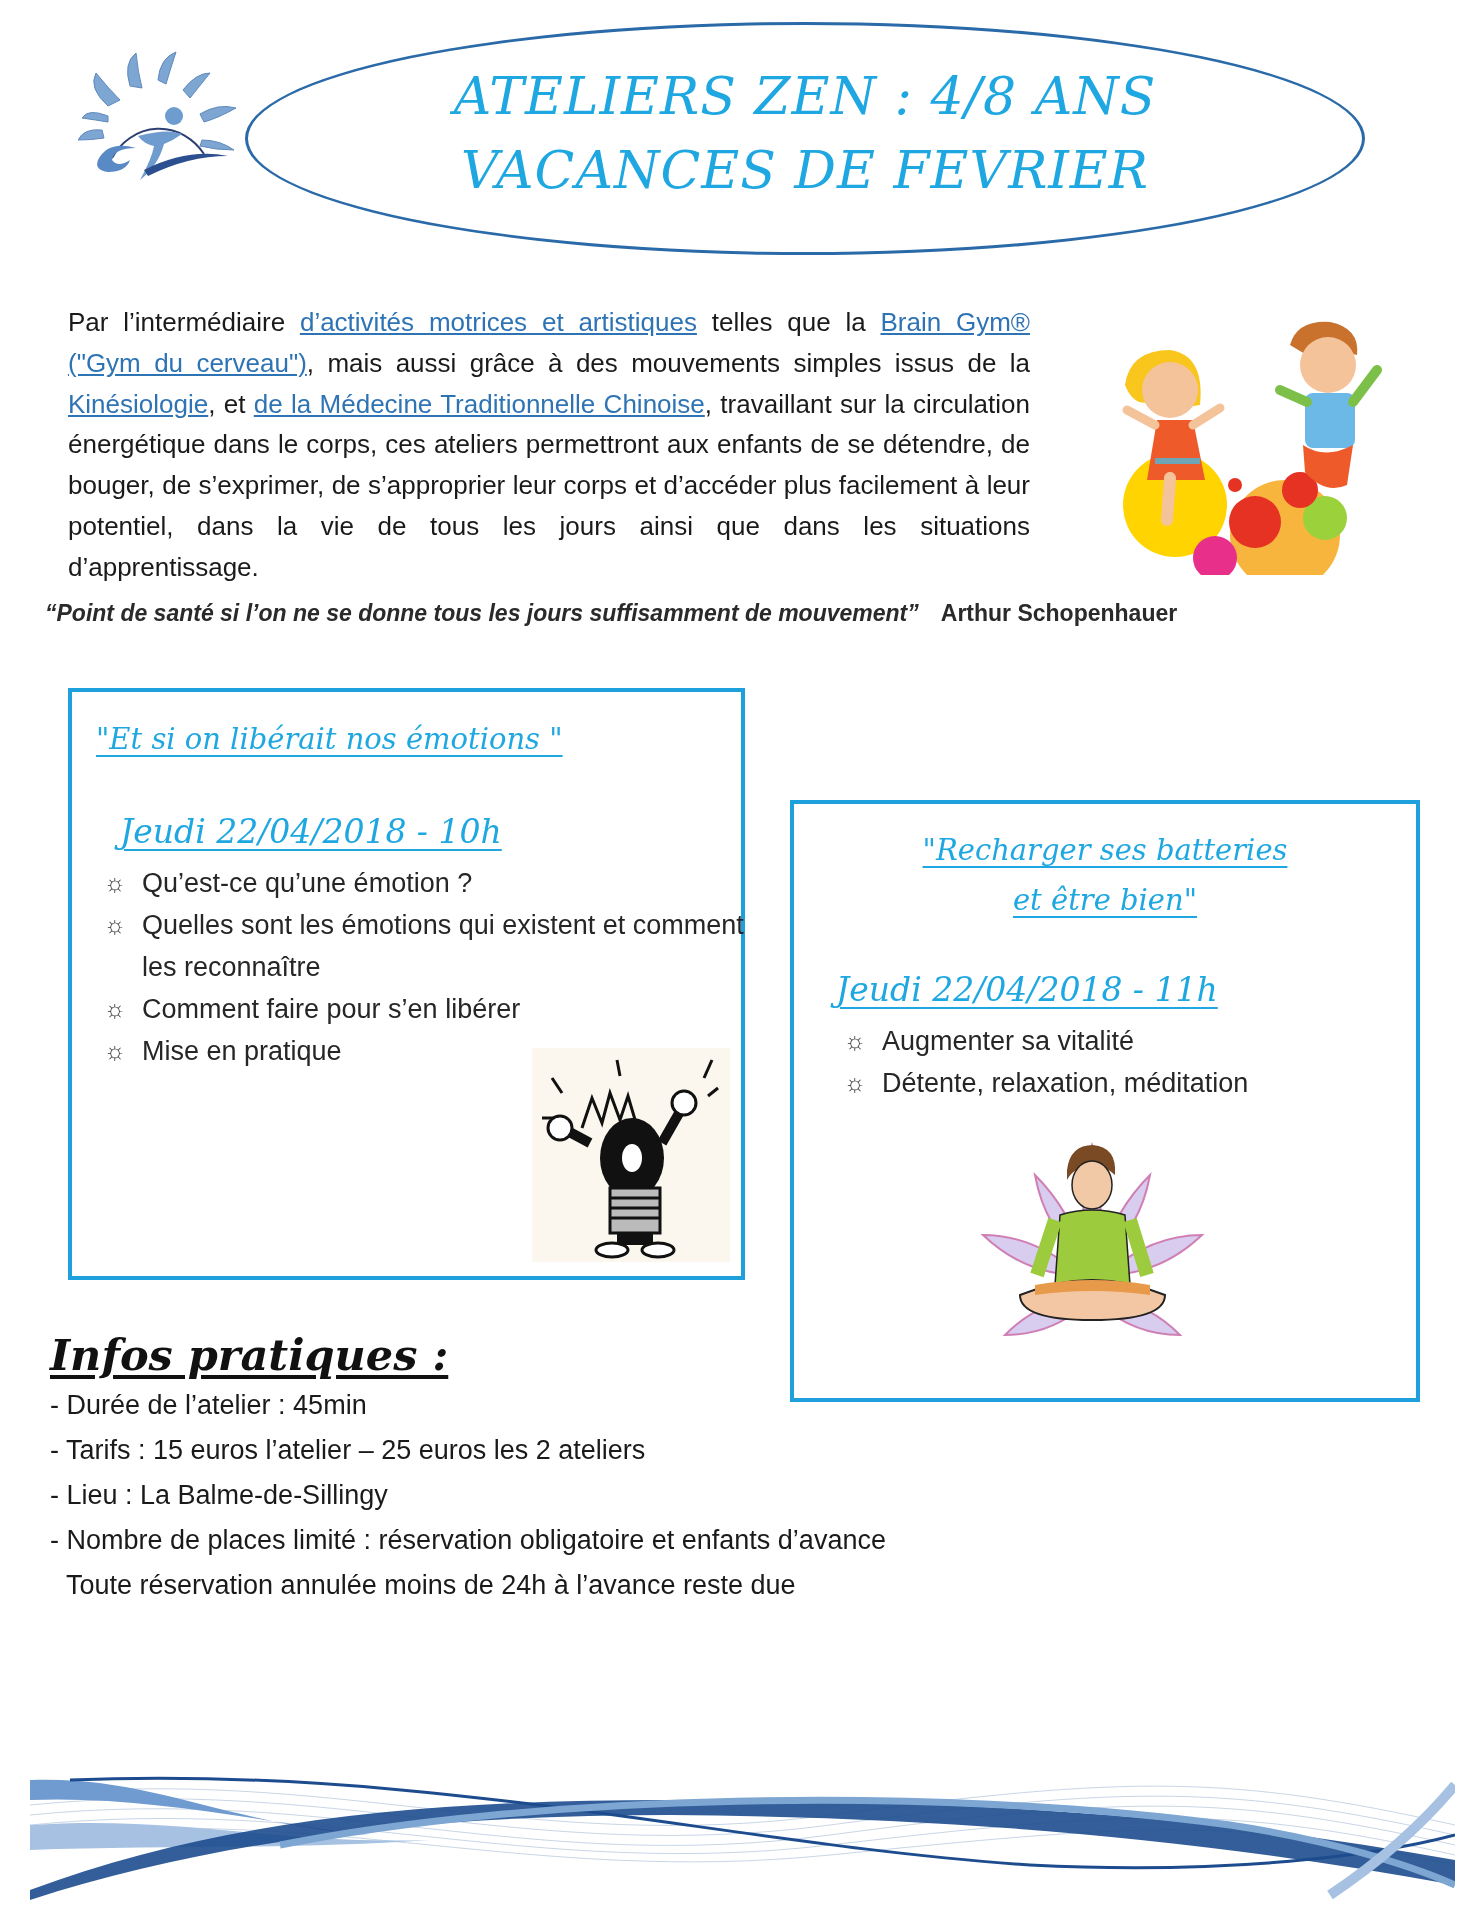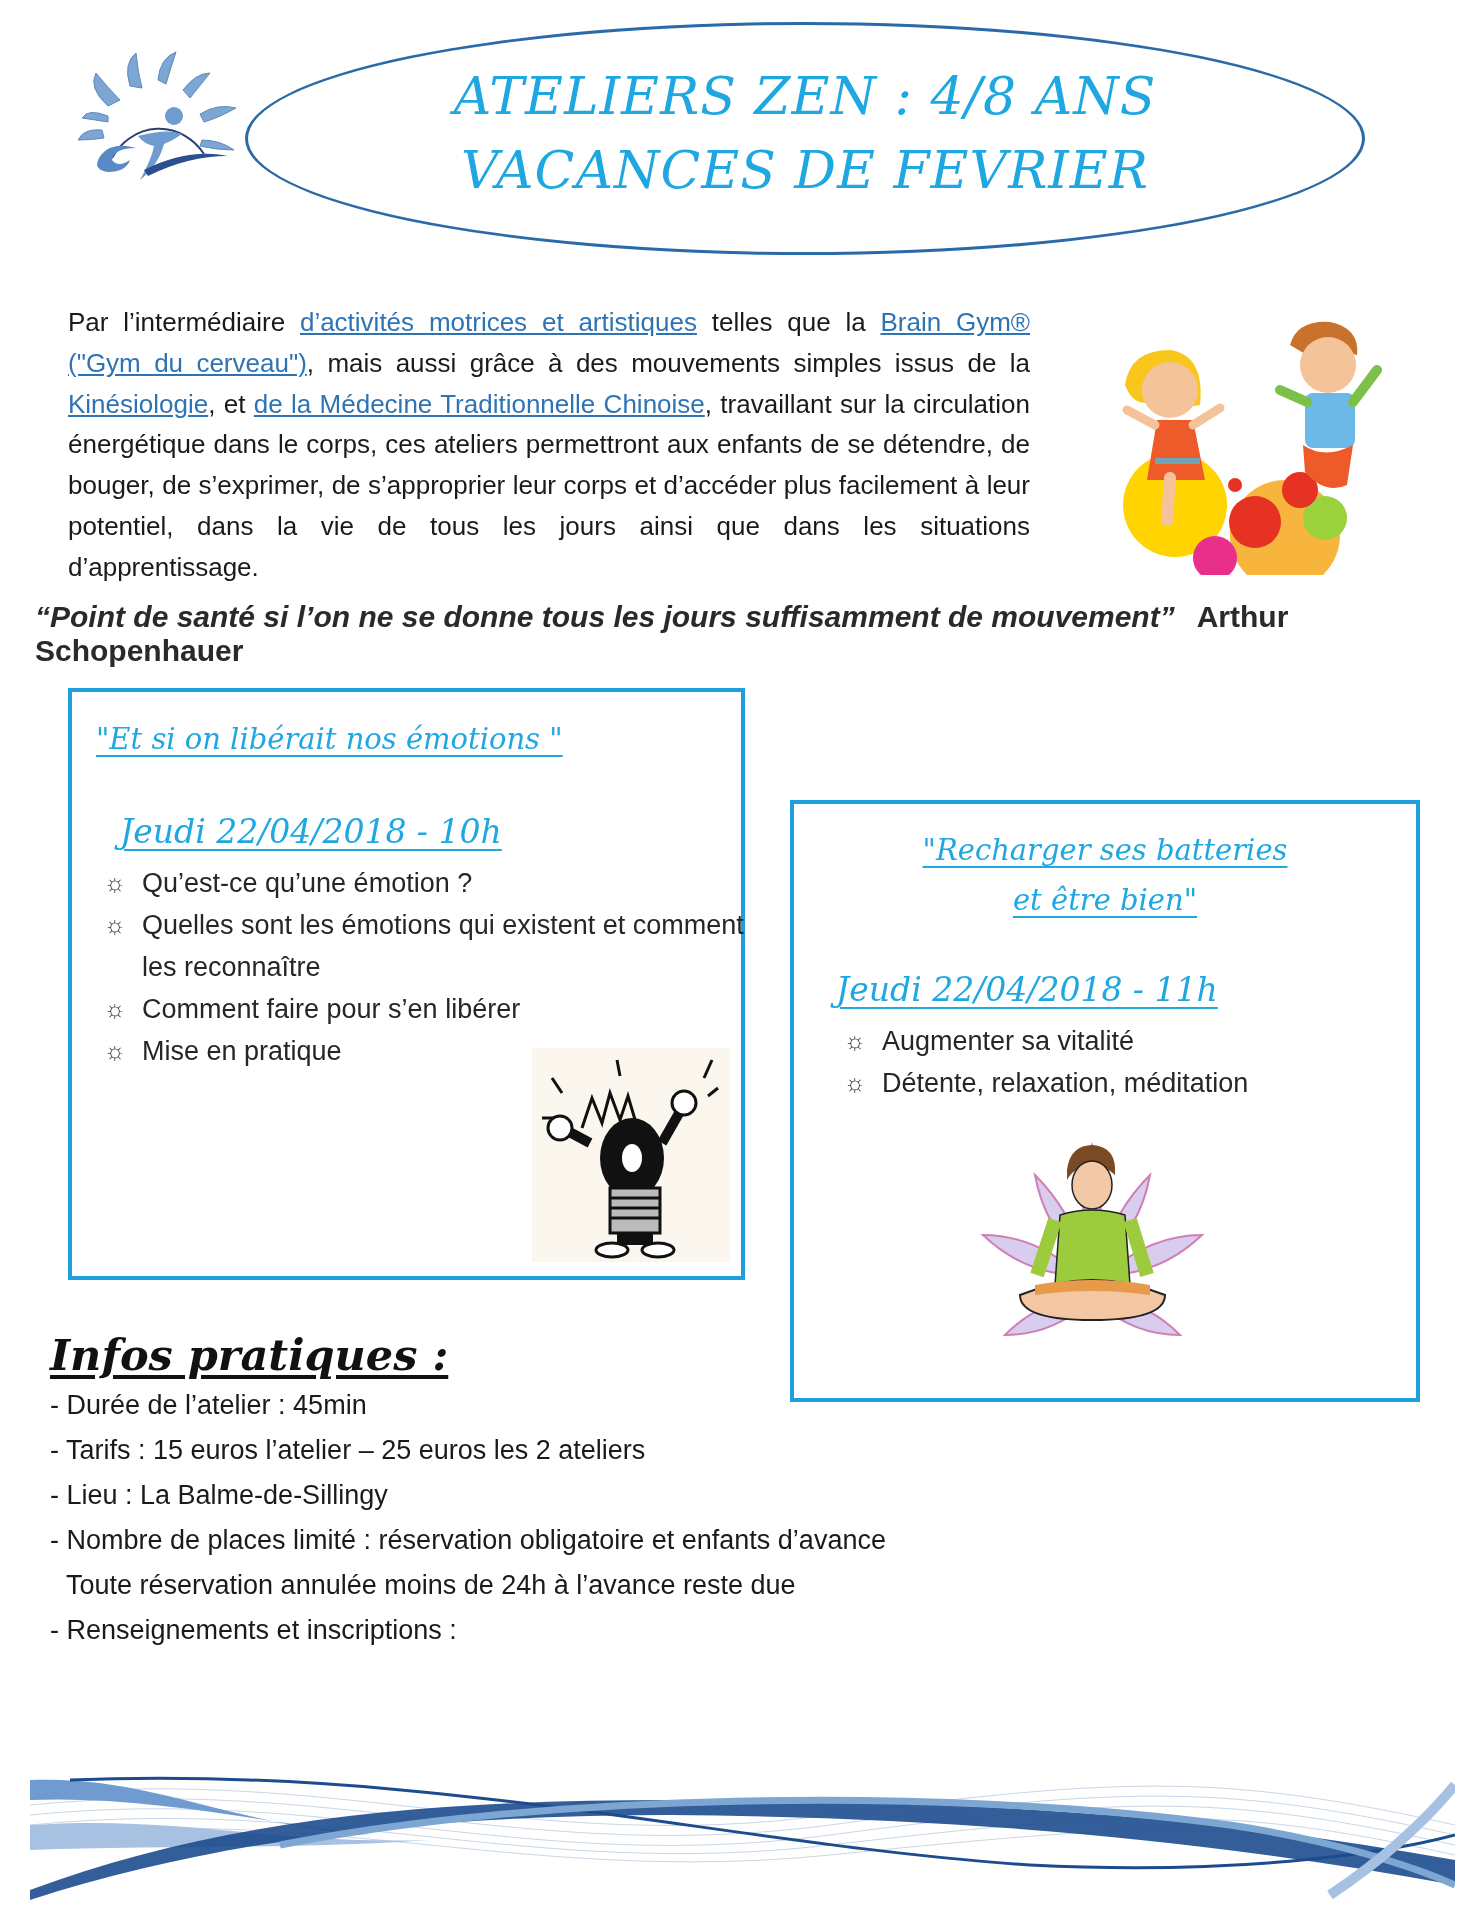--- a/index.html
+++ b/index.html
@@ -16,21 +16,21 @@
   #title-1 { top:66px;text-align:center; }
   #title-2 { top:140px; }
 
   
   #intro { left:68px; top:278px; width:962px; font-size:26px; line-height:40.8px;
     text-align:justify; font-family:"Liberation Sans Narrow","Liberation Sans", sans-serif; color:#1a1a1a;margin-top:24px; }
   #intro a { color:#2e74b5; text-decoration:underline; }
   #kids { left:1085px; top:290px; width:330px; height:285px; }
 
   
-  #quote-line { left:35px; top:600px; width:1420px; font-size:30px; font-weight:bold; color:#2a2a2a; }
+  #quote-line { left:45px; top:600px; width:1420px; font-size:23px; font-weight:bold; color:#2a2a2a; }
   #quote-line .q { font-style:italic; }
   #quote-line .author { margin-left:22px; }
 
   
   .box { border:4px solid #1ea0dc; box-sizing:border-box; background:#fff; }
   #box-left { left:68px; top:688px; width:677px; height:592px; }
   #box-right { left:790px; top:800px; width:630px; height:602px; }
   .box-title { color:#1ea7e0; font-family:"DejaVu Serif", serif; font-style:italic;
     font-size:29px; text-decoration:underline; text-underline-offset:6px; text-decoration-thickness:2px; }
   .box-date { color:#1ea7e0; font-family:"DejaVu Serif", serif; font-style:italic;
@@ -178,21 +178,20 @@
   <path d="M60 150 Q117 140 175 150 L175 160 Q117 152 60 160 Z" fill="#e79a4a"></path>
 </svg>
 
 <div id="infos-title" class="abs">Infos pratiques :</div>
 <div id="infos" class="abs">
   <div>- Durée de l’atelier : 45min</div>
   <div>- Tarifs : 15 euros l’atelier – 25 euros les 2 ateliers</div>
   <div>- Lieu : La Balme-de-Sillingy</div>
   <div>- Nombre de places limité : réservation obligatoire et enfants d’avance</div>
   <div class="indent1">Toute réservation annulée moins de 24h à l’avance reste due</div>
-  <div>- Renseignements et inscriptions :</div>
 </div>
 
 <svg id="wave" class="abs" viewBox="0 0 1425 145" preserveAspectRatio="none">
   <g fill="none" stroke="#c9d6e6" stroke-width="1">
     <path d="M0 40 C300 10 500 100 800 60 S1200 20 1425 70"></path>
     <path d="M0 50 C300 20 500 110 800 70 S1200 30 1425 80"></path>
     <path d="M0 60 C300 30 500 120 800 80 S1200 40 1425 90"></path>
     <path d="M0 70 C300 40 500 125 800 90 S1200 50 1425 100"></path>
     <path d="M0 80 C300 50 500 130 800 100 S1200 60 1425 110"></path>
   </g>

